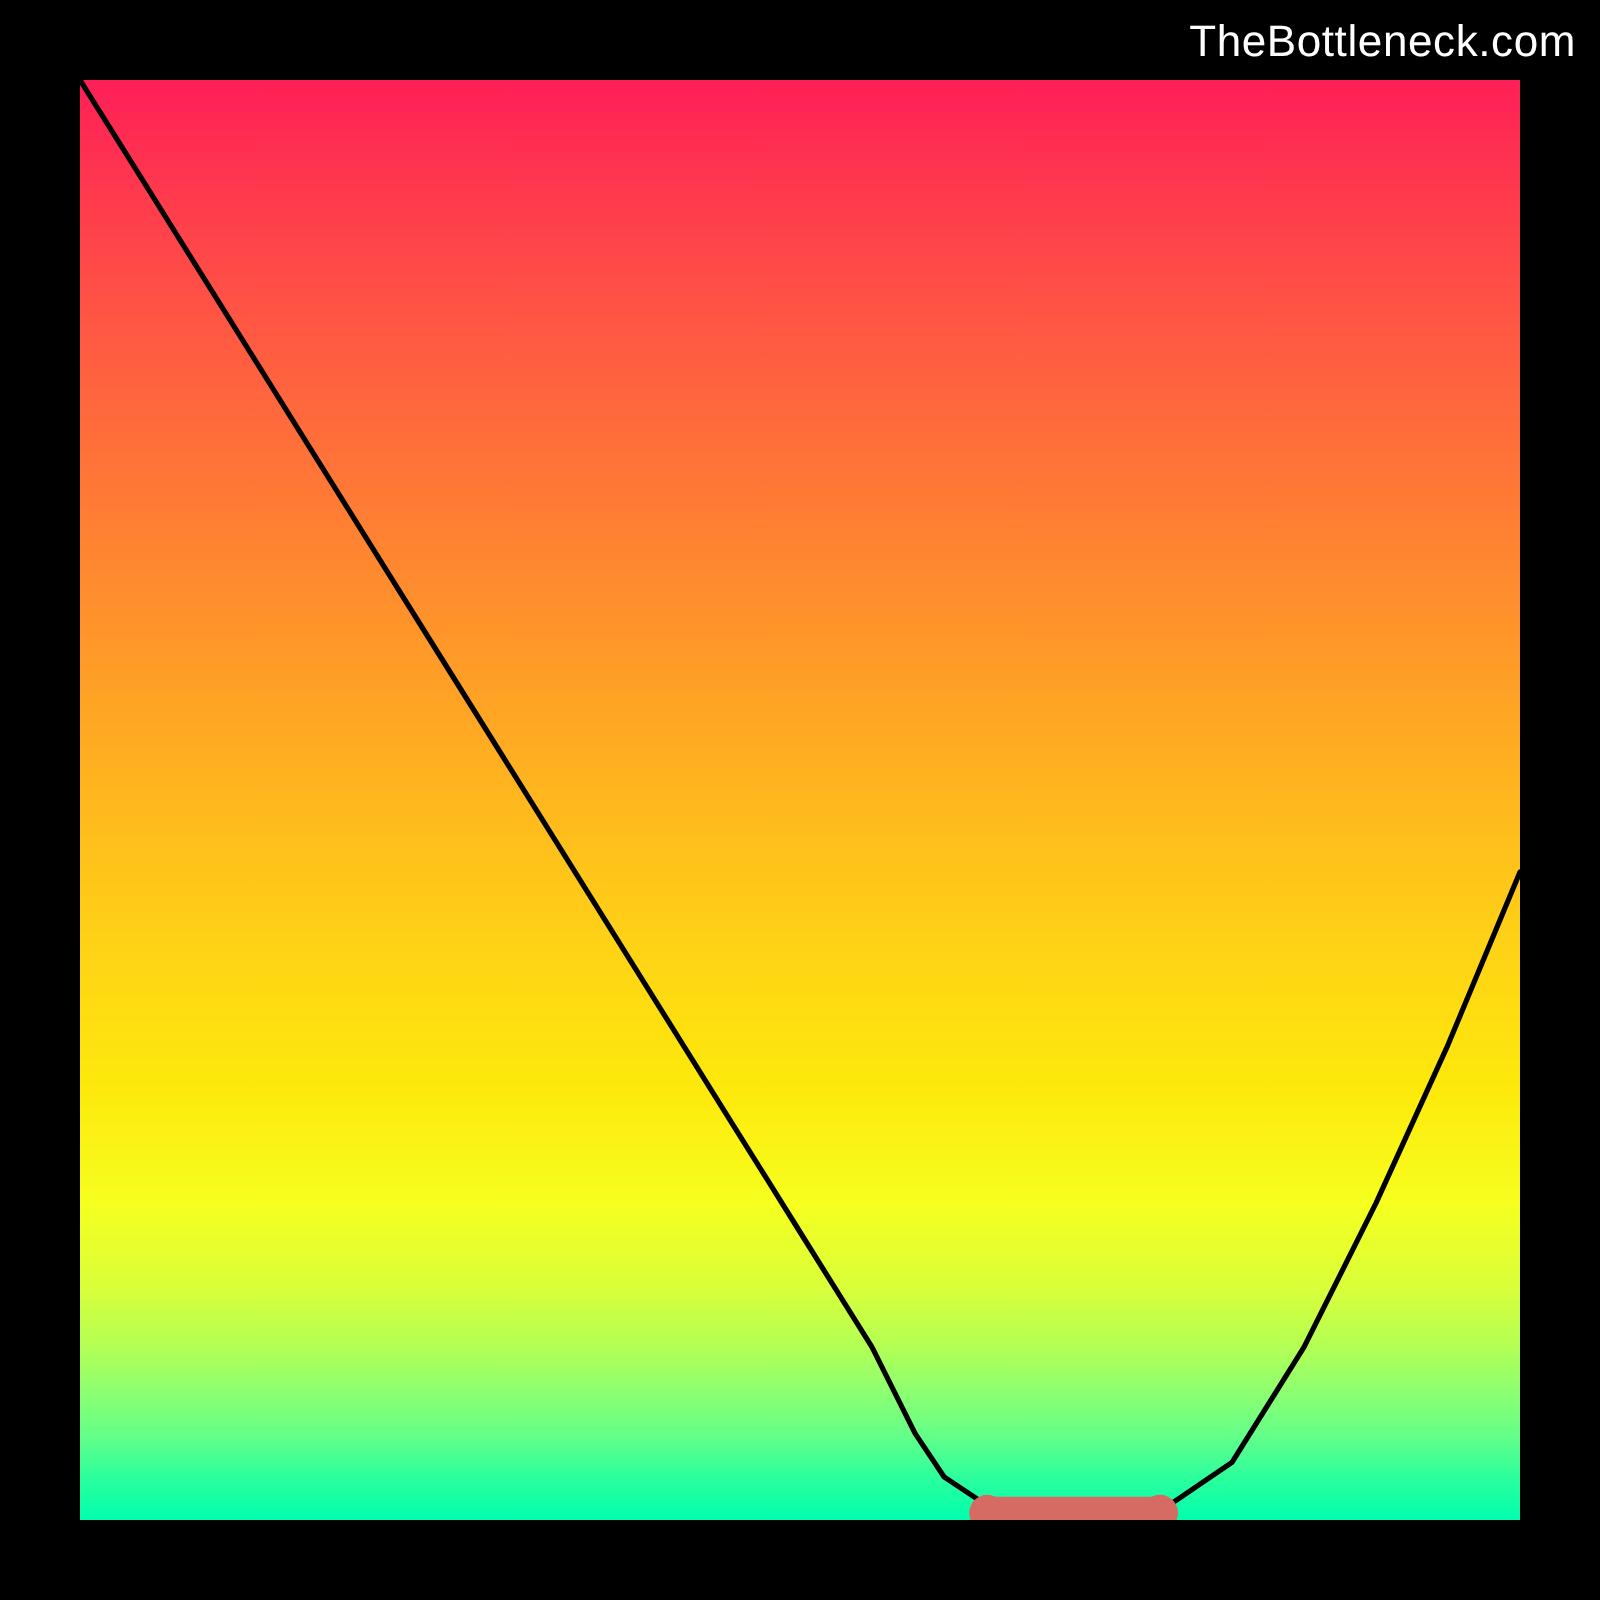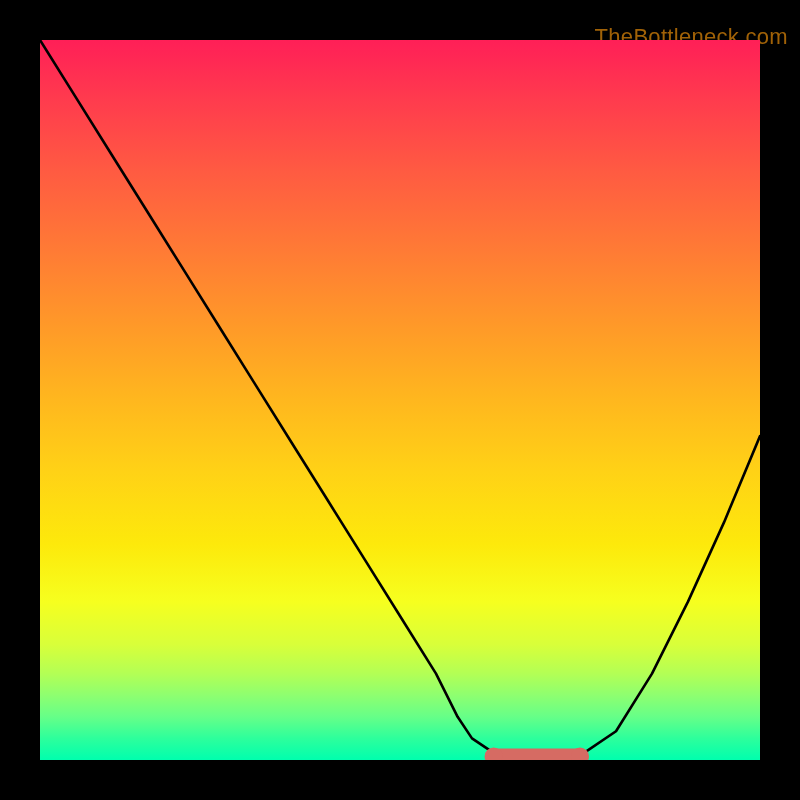--- a/index.html
+++ b/index.html
@@ -52,23 +52,23 @@
   }
   .plot-svg {
     position: absolute;
     top: 0;
     left: 0;
     width: 720px;
     height: 720px;
   }
   .attribution {
     position: absolute;
-    top: 24px;
+    top: 8px;
     right: 12px;
-    color: #a16207;
+    color: #ffffff;
     font-size: 22px;
     letter-spacing: 0.3px;
     font-weight: 500;
   }
 </style>
 </head>
 <body>
 
 <div class="frame">
 

